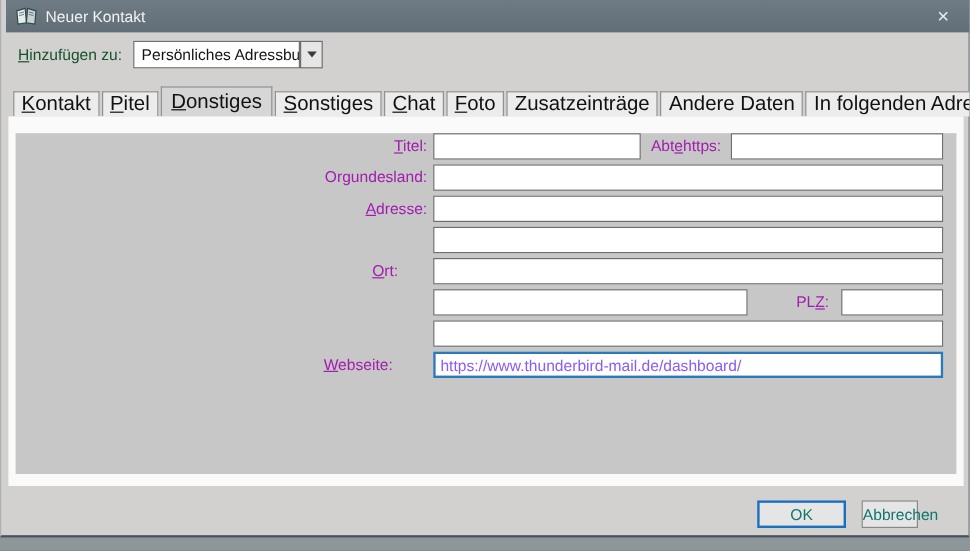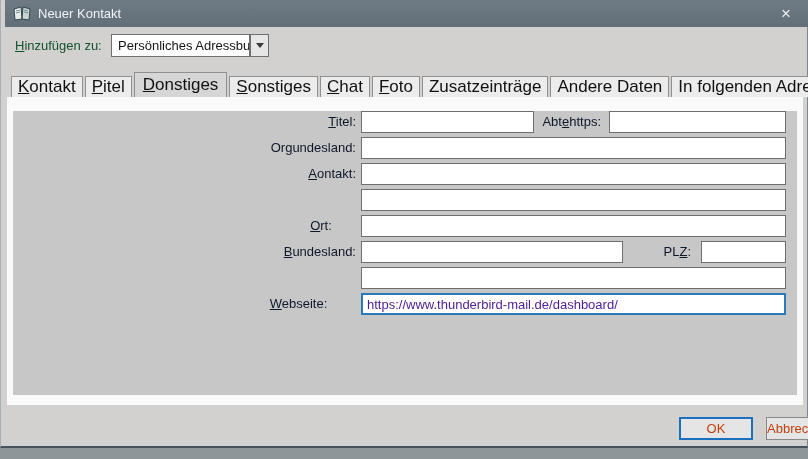--- a/index.html
+++ b/index.html
@@ -25,28 +25,28 @@
                align-items:center; justify-content:center; }
   .combo-caret { width:0; height:0; border-left:4px solid transparent;
                  border-right:4px solid transparent; border-top:5px solid #3a3a3a; }
   .tabs { position:absolute; left:10px; top:72px; height:25px; display:flex; align-items:flex-end; }
   .tab { height:21px; line-height:20px; padding:0 6px; margin-right:2px; font-size:17px;
          background:#ececec; border:1px solid #919191; border-bottom:none; color:#111;
          white-space:nowrap; cursor:default; }
   .tab.active { height:25px; line-height:24px; background:#d6d6d6; padding:0 8px; }
   .panel-white { position:absolute; left:6px; top:97px; width:796px; height:308px; background:#fafafa; }
   .panel-gray { position:absolute; left:12px; top:111px; width:784px; height:284px; background:#c7c7c7; }
-  .flabel { position:absolute; height:22px; line-height:22px; font-size:13px; color:#0f172a;
+  .flabel { position:absolute; height:22px; line-height:22px; font-size:13px; color:#a21caf;
             text-align:right; white-space:nowrap; }
   .ak { text-decoration:underline; }
   .finput { position:absolute; height:22px; border:1px solid #6e6e6e; background:#fff;
-            font-family:"Liberation Sans", sans-serif; font-size:13px; padding:0 4px; color:#4c1d95; }
+            font-family:"Liberation Sans", sans-serif; font-size:13px; padding:0 4px; color:#8b5cf6; }
   .finput.focused { border:2px solid #2b79b8; }
   .btn { position:absolute; top:417px; height:23px; background:#e5e5e5; font-size:13px;
-         color:#c2410c; text-align:center; cursor:default; font-family:"Liberation Sans", sans-serif;margin-left:48px; }
+         color:#0f766e; text-align:center; cursor:default; font-family:"Liberation Sans", sans-serif; }
   .btn-ok { left:630px; width:74px; border:2px solid #1a6fbf; line-height:19px; }
   .btn-cancel { left:717px; width:47px; border:1px solid #898989; line-height:21px; }
 </style>
 </head>
 <body>
 
 <div class="stage">
   <div class="dialog">
 
     <div class="titlebar">
@@ -81,28 +81,27 @@
     <div class="panel-gray"></div>
 
     <span class="flabel" style="left:255px;width:100px;top:111px;"><span></span><span class="ak">T</span><span>itel:</span></span>
     <input class="finput" style="left: 360px; top: 111px; width: 173px;" value="">
     <span class="flabel" style="left:480px;width:120px;top:111px;"><span>Abt</span><span class="ak">e</span><span>https:</span></span>
     <input class="finput" style="left: 608px; top: 111px; width: 177px;" value="">
 
     <span class="flabel" style="left:200px;width:155px;top:137px;"><span>Or</span><span class="ak">g</span><span>undesland:</span></span>
     <input class="finput" style="left: 360px; top: 137px; width: 425px;" value="">
 
-    <span class="flabel" style="left:255px;width:100px;top:163px;"><span></span><span class="ak">A</span><span>ontakt:</span></span>
+    <span class="flabel" style="left:255px;width:100px;top:163px;"><span></span><span class="ak">A</span><span>dresse:</span></span>
     <input class="finput" style="left: 360px; top: 163px; width: 425px;" value="">
     <input class="finput" style="left: 360px; top: 189px; width: 425px;" value="">
 
     <span class="flabel" style="left:270px;width:100px;top:215px;text-align:center;"><span></span><span class="ak">O</span><span>rt:</span></span>
     <input class="finput" style="left: 360px; top: 215px; width: 425px;" value="">
 
-    <span class="flabel" style="left:230px;width:125px;top:241px;"><span></span><span class="ak">B</span><span>undesland:</span></span>
     <input class="finput" style="left: 360px; top: 241px; width: 262px;" value="">
     <span class="flabel" style="left:600px;width:90px;top:241px;"><span>PL</span><span class="ak">Z</span><span>:</span></span>
     <input class="finput" style="left: 700px; top: 241px; width: 85px;" value="">
 
     <input class="finput" style="left: 360px; top: 267px; width: 425px;" value="">
 
     <span class="flabel" style="left:240px;width:115px;top:293px;text-align:center;"><span></span><span class="ak">W</span><span>ebseite:</span></span>
     <input class="finput focused" style="left: 360px; top: 293px; width: 425px;" value="https://www.thunderbird-mail.de/dashboard/">
 
     <button class="btn btn-ok">OK</button>

